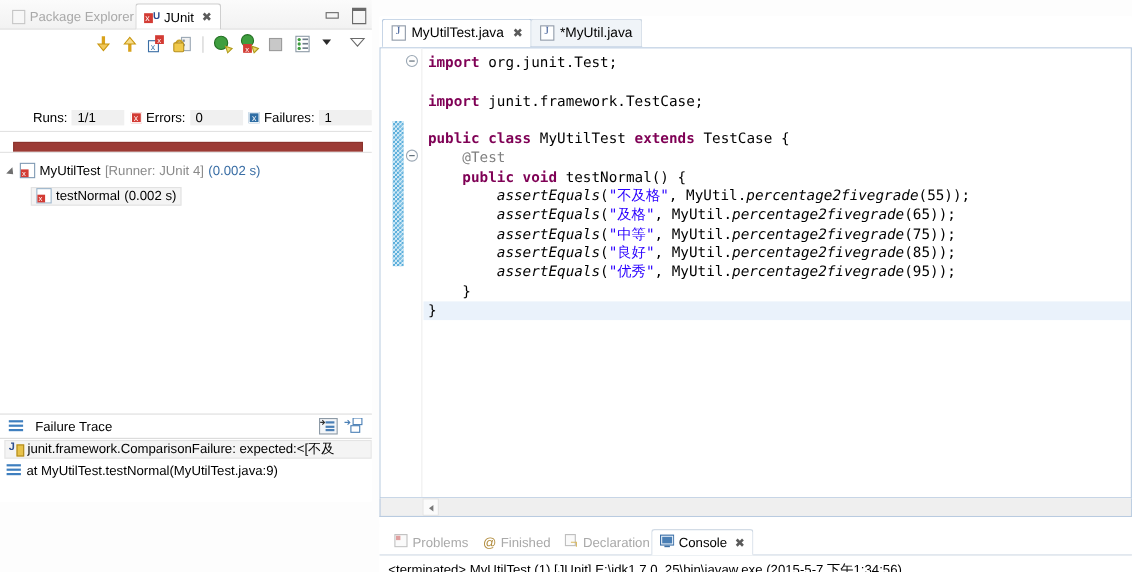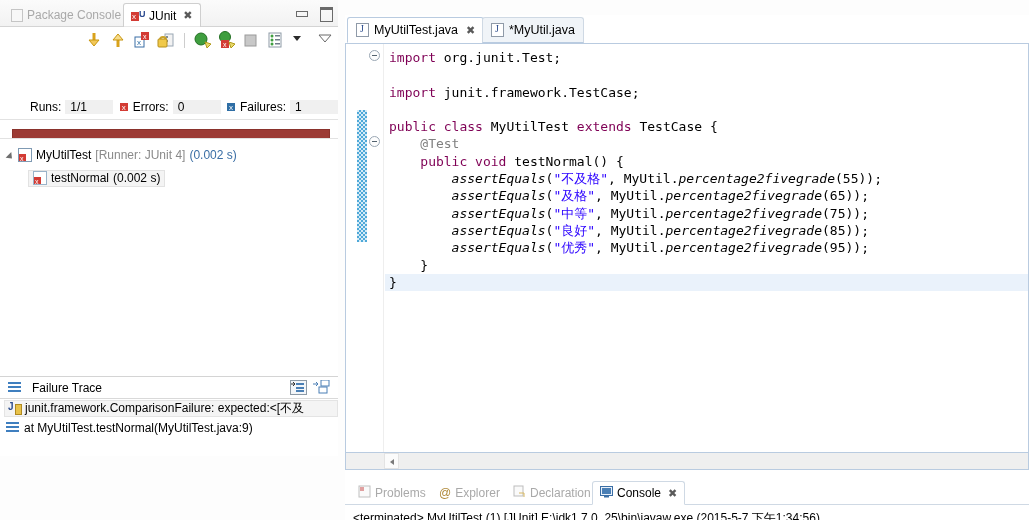--- a/index.html
+++ b/index.html
@@ -167,21 +167,21 @@
     content:""; position:absolute; left:2px; top:4px; width:5px; height:1px; background:#54636f;
   }
   #code {
     position:absolute; left:39px; top:0; right:0; bottom:0;
     font-family:"DejaVu Sans Mono", monospace;
     font-size:13px; line-height:17.3px;
     white-space:pre; padding-top:5px;
   }
   .cl { height:17.3px; padding-left:4px; }
   .cl.hl { background:#eaf2fb; }
-  .kw  { color:#7f0055; font-weight:normal; }
+  .kw  { color:#7f0055; font-weight:bold; }
   .ann { color:#808080; }
   .str { color:#2a00ff; }
   .mth { color:#000000; font-style:italic; }
   .plain { color:#000000; }
 
   #editor-hscroll {
     position:absolute; left:0; top:438px; width:684px; height:17px;
     background:#f0f0f0; border-left:1px solid #b9cbe0; border-right:1px solid #b9cbe0; border-bottom:1px solid #b9cbe0;
   }
   #editor-hscroll .arrow-l {
@@ -215,21 +215,21 @@
 </head>
 <body>
 
 <div id="app">
 
   <div id="left-panel">
 
     <div class="tabbar">
       <div class="vtab inactive" style="left:4px;">
         <span class="ic" style="width:12px;height:13px;border:1px solid #c5c5c5;background:#f7f7f7;display:inline-block;"></span>
-        <span>Package Console</span>
+        <span>Package Explorer</span>
       </div>
       <div class="vtab active" style="left:123px;">
         <span class="ic" style="width:14px;height:14px;display:inline-block;position:relative;">
           <span style="position:absolute;left:0;top:3px;width:8px;height:9px;background:#d33b34;"></span>
           <span style="position:absolute;left:1px;top:3px;color:#fff;font-size:8px;line-height:9px;">x</span>
           <span style="position:absolute;left:8px;top:0px;color:#2c4b8f;font-size:9px;font-weight:bold;">U</span>
         </span>
         <span>JUnit</span>
         <span class="tab-close">✖</span>
       </div>
@@ -436,21 +436,21 @@
           <span class="ic">
             <svg width="13" height="13" viewBox="0 0 13 13">
                 <rect x="1" y="1" width="11" height="11" fill="#fafafa" stroke="#c0c0c0"></rect>
                 <rect x="2" y="2" width="4" height="4" fill="#e0a0a0"></rect>
               </svg>
           </span>
           <span>Problems</span>
         </div>
         <div class="ctab" style="left:87px;">
           <span class="ic" style="font-size:12px;color:#b08a3a;">@</span>
-          <span>Explorer</span>
+          <span>Finished</span>
         </div>
         <div class="ctab" style="left:161px;">
           <span class="ic">
             <svg width="13" height="13" viewBox="0 0 13 13">
                 <rect x="1" y="1" width="9" height="10" fill="#fafafa" stroke="#bdbdbd"></rect>
                 <path d="M6 8 L11 8 L11 12" stroke="#d8b860" fill="none"></path>
               </svg>
           </span>
           <span>Declaration</span>
         </div>

